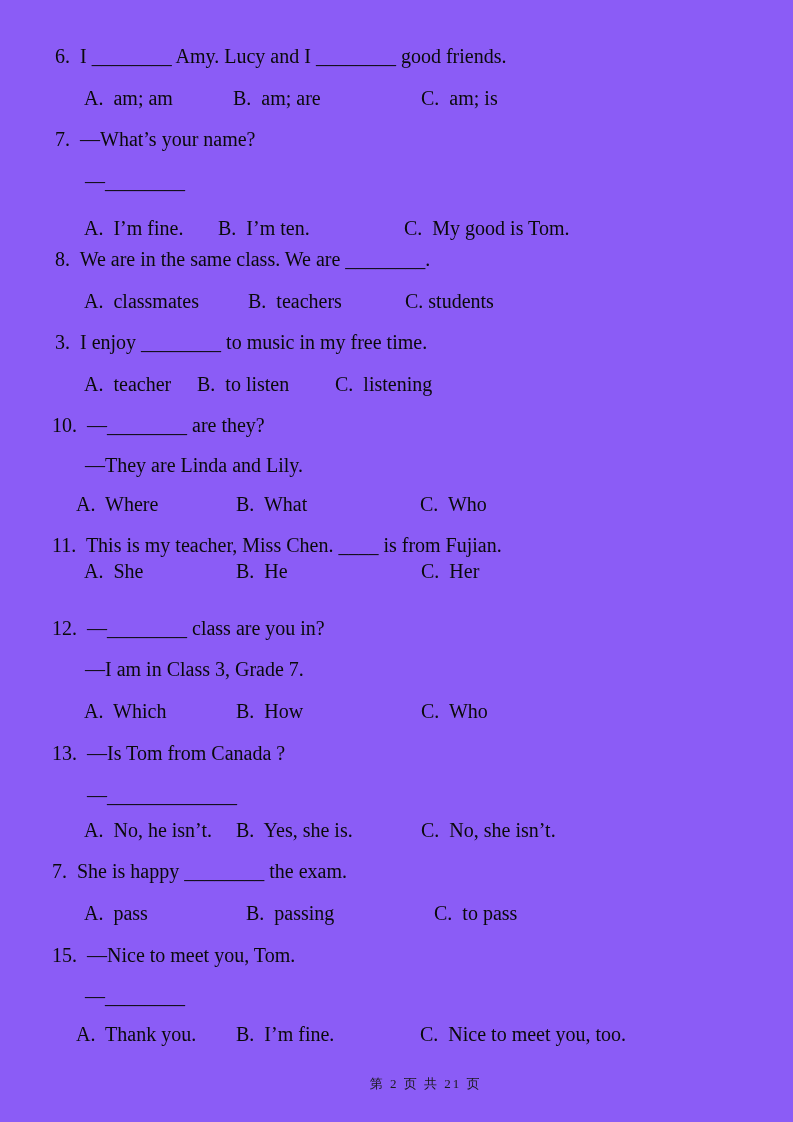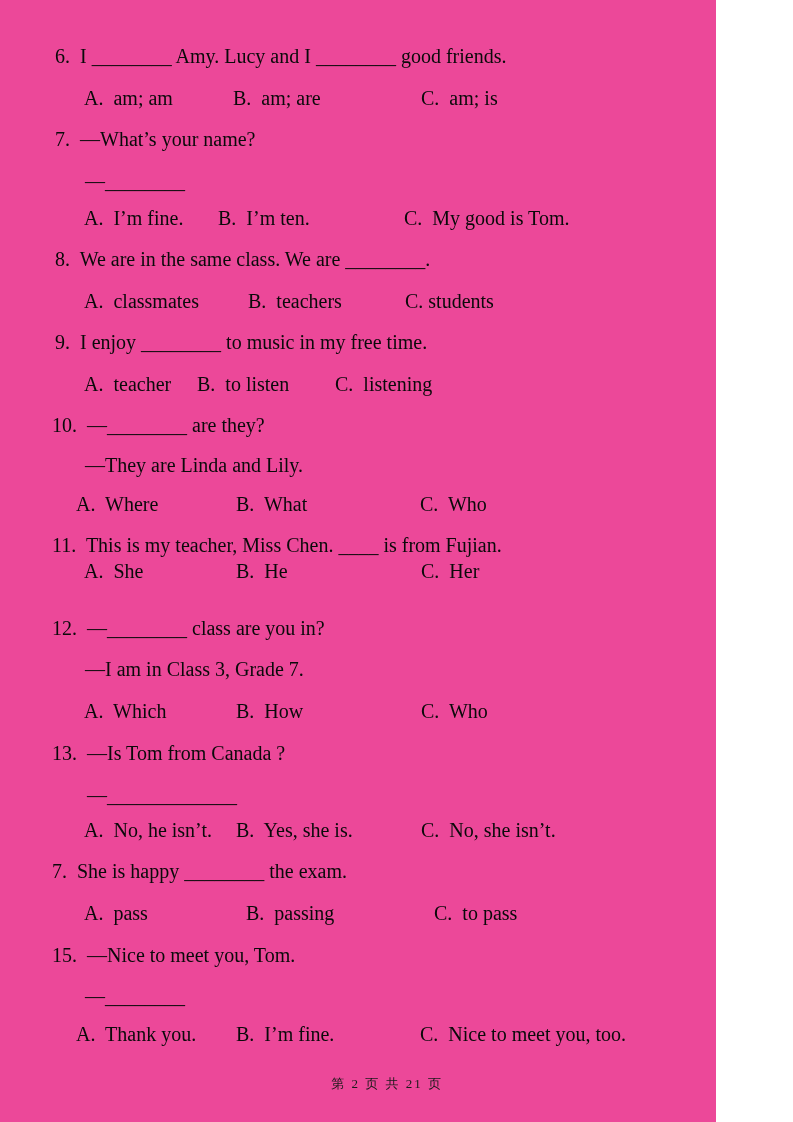--- a/index.html
+++ b/index.html
@@ -2,23 +2,23 @@
 <html><head>
 <meta charset="utf-8">
 <style>
   html, body {
     margin: 0;
     padding: 0;
     background: #ffffff;
   }
   .page {
     position: relative;
-    width: 716px;
+    width: 793px;
     height: 1122px;
-    background: #ec4899;
+    background: #8b5cf6;
     font-family: "Liberation Serif", "DejaVu Serif", serif;
     font-size: 20px;
     color: #0a0a0a;
     overflow: hidden;
   }
   .line {
     position: absolute;
     white-space: pre;
     line-height: 22px;
   }
@@ -56,38 +56,38 @@
     <div class="opts-row" style="top:87px">
       <span class="opt" style="left:84px">A.  am; am</span>
       <span class="opt" style="left:233px">B.  am; are</span>
       <span class="opt" style="left:421px">C.  am; is</span>
     </div>
   </div>
 
   <div>
     <div class="line" style="top:128px; left:55px">7.  —What’s your name?</div>
     <div class="line" style="top:170px; left:85px">—________</div>
-    <div class="opts-row" style="top:207px">
+    <div class="opts-row" style="top:217px">
       <span class="opt" style="left:84px">A.  I’m fine.</span>
       <span class="opt" style="left:218px">B.  I’m ten.</span>
       <span class="opt" style="left:404px">C.  My good is Tom.</span>
     </div>
   </div>
 
   <div>
     <div class="line" style="top:248px; left:55px">8.  We are in the same class. We are ________.</div>
     <div class="opts-row" style="top:290px">
       <span class="opt" style="left:84px">A.  classmates</span>
       <span class="opt" style="left:248px">B.  teachers</span>
       <span class="opt" style="left:405px">C. students</span>
     </div>
   </div>
 
   <div>
-    <div class="line" style="top:331px; left:55px">9.  I enjoy ________ to music in my free time.</div>
+    <div class="line" style="top:331px; left:55px">3.  I enjoy ________ to music in my free time.</div>
     <div class="opts-row" style="top:373px">
       <span class="opt" style="left:84px">A.  teacher</span>
       <span class="opt" style="left:197px">B.  to listen</span>
       <span class="opt" style="left:335px">C.  listening</span>
     </div>
   </div>
 
   <div>
     <div class="line" style="top:414px; left:52px">10.  —________ are they?</div>
     <div class="line" style="top:454px; left:85px">—They are Linda and Lily.</div>

